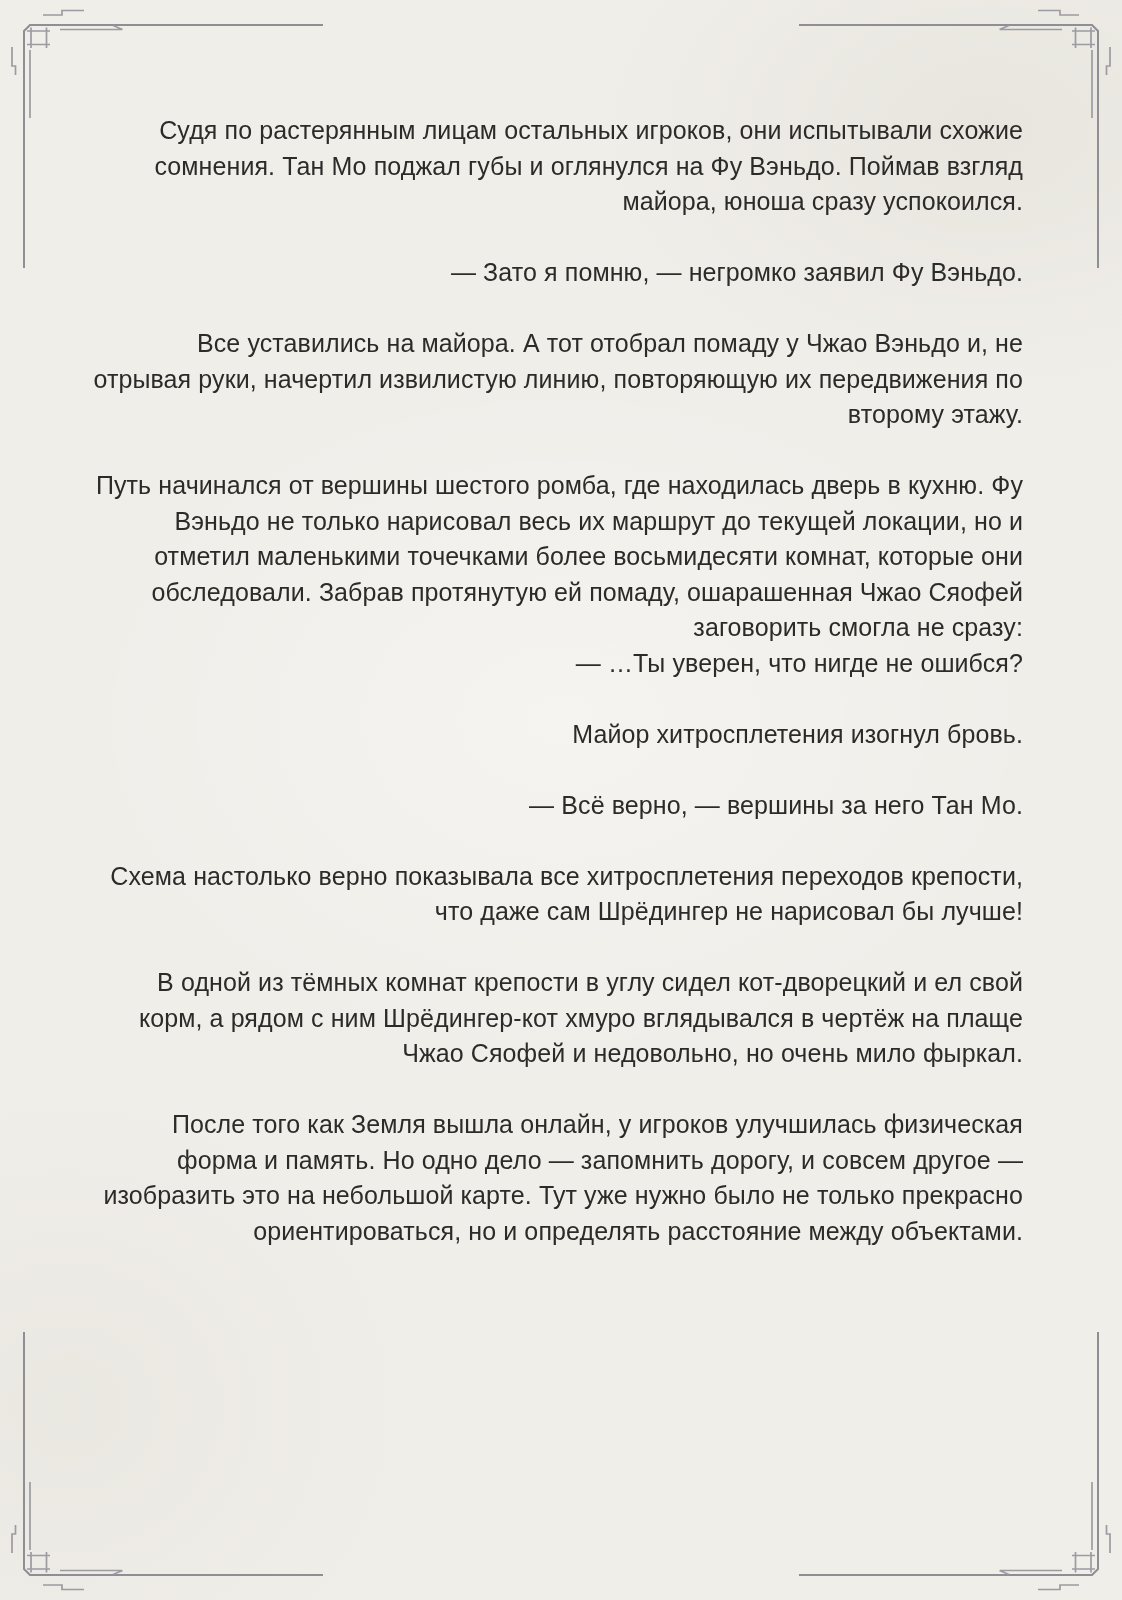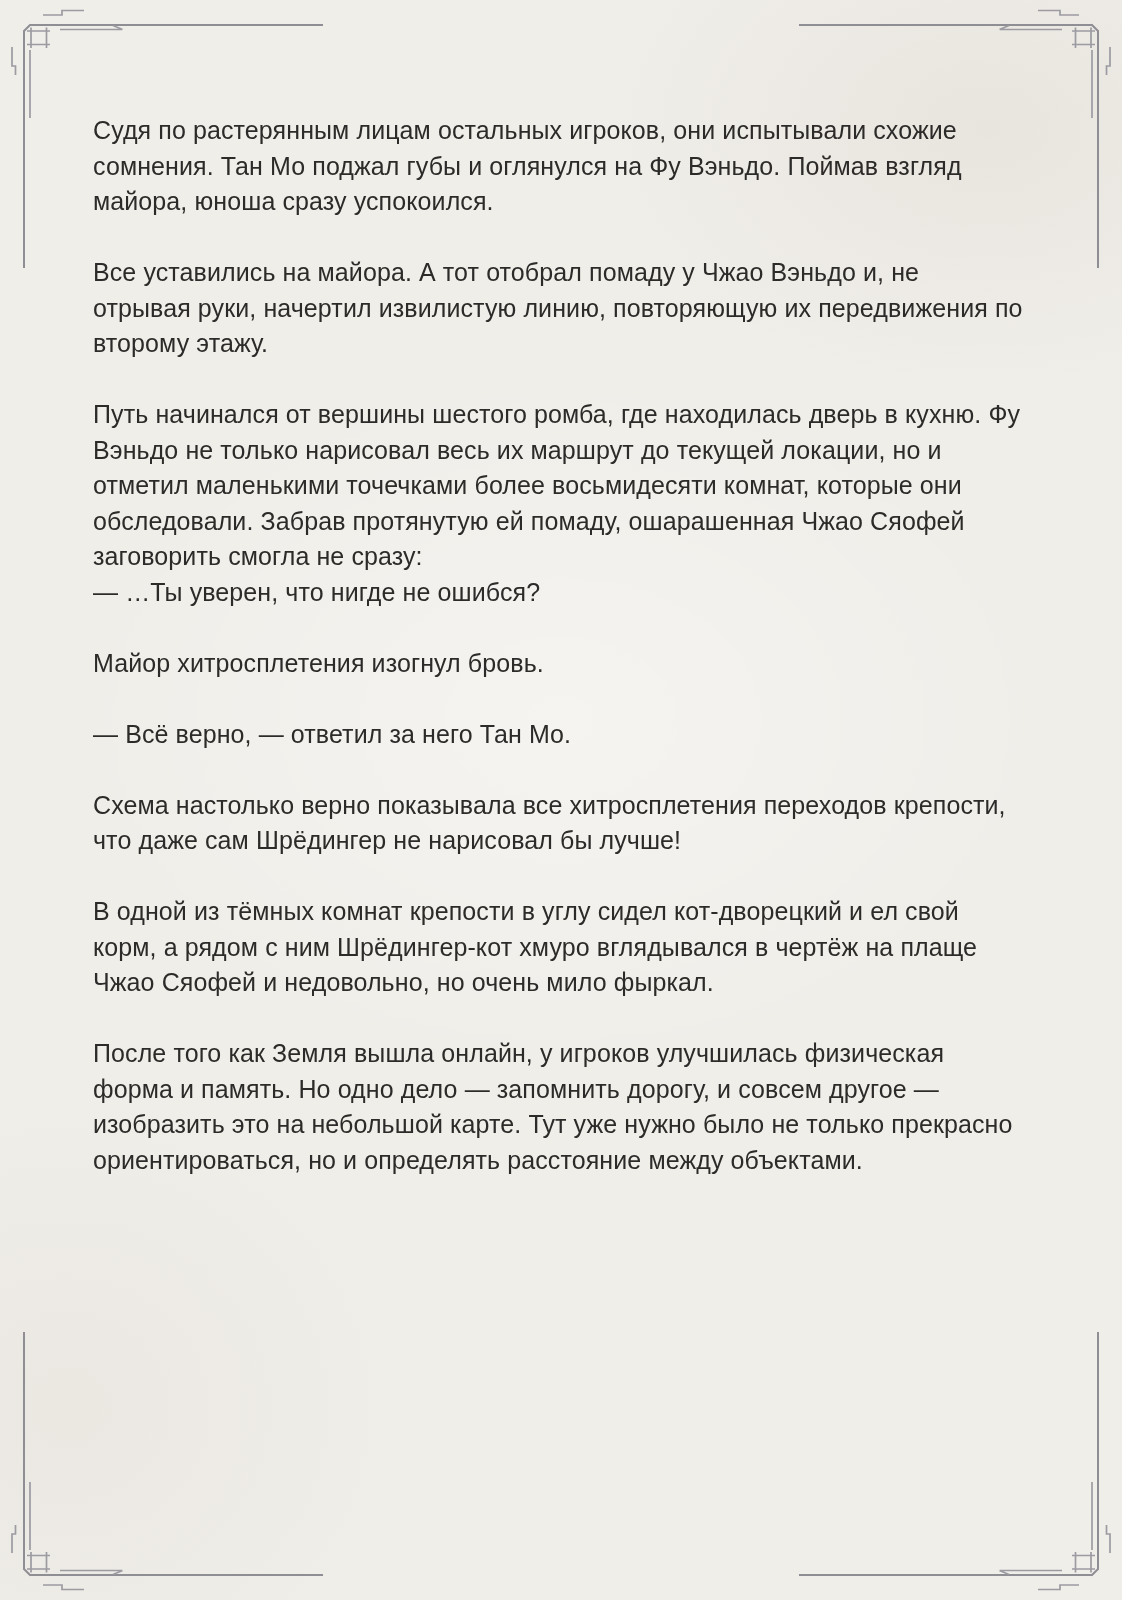--- a/index.html
+++ b/index.html
@@ -47,21 +47,21 @@
     top: 113px;
     width: 930px;
   }
   .page-text p {
     font-size: 25px;
     line-height: 35.5px;
     color: var(--text);
     letter-spacing: 0.1px;
     margin: 0 0 35.5px 0;
     white-space: pre-line;
-    text-align: left;
+    text-align: right;
   }
   .page-text p:last-child { margin-bottom: 0; }
 </style>
 </head>
 <body>
 
 <svg class="frame" viewBox="0 0 1122 1600" xmlns="http://www.w3.org/2000/svg" aria-hidden="true">
   <defs>
     <g id="corner">
 
@@ -79,21 +79,22 @@
     </g>
   </defs>
   <use href="#corner"></use>
   <use href="#corner" transform="translate(1122,0) scale(-1,1)"></use>
   <use href="#corner" transform="translate(0,1600) scale(1,-1)"></use>
   <use href="#corner" transform="translate(1122,1600) scale(-1,-1)"></use>
 </svg>
 
 <main class="page-text">
   <p>Судя по растерянным лицам остальных игроков, они испытывали схожие сомнения. Тан Мо поджал губы и оглянулся на Фу Вэньдо. Поймав взгляд майора, юноша сразу успокоился.</p>
+  <p>— Зато я помню, — негромко заявил Фу Вэньдо.</p>
   <p>Все уставились на майора. А тот отобрал помаду у Чжао Вэньдо и, не отрывая руки, начертил извилистую линию, повторяющую их передвижения по второму этажу.</p>
   <p>Путь начинался от вершины шестого ромба, где находилась дверь в кухню. Фу Вэньдо не только нарисовал весь их маршрут до текущей локации, но и отметил маленькими точечками более восьмидесяти комнат, которые они обследовали. Забрав протянутую ей помаду, ошарашенная Чжао Сяофей заговорить смогла не сразу:
 — …Ты уверен, что нигде не ошибся?</p>
   <p>Майор хитросплетения изогнул бровь.</p>
-  <p>— Всё верно, — ответил за него Тан Мо.</p>
+  <p>— Всё верно, — вершины за него Тан Мо.</p>
   <p>Схема настолько верно показывала все хитросплетения переходов крепости, что даже сам Шрёдингер не нарисовал бы лучше!</p>
   <p>В одной из тёмных комнат крепости в углу сидел кот-дворецкий и ел свой корм, а рядом с ним Шрёдингер-кот хмуро вглядывался в чертёж на плаще Чжао Сяофей и недовольно, но очень мило фыркал.</p>
   <p>После того как Земля вышла онлайн, у игроков улучшилась физическая форма и память. Но одно дело — запомнить дорогу, и совсем другое — изобразить это на небольшой карте. Тут уже нужно было не только прекрасно ориентироваться, но и определять расстояние между объектами.</p>
 </main>
 
 </body></html>

